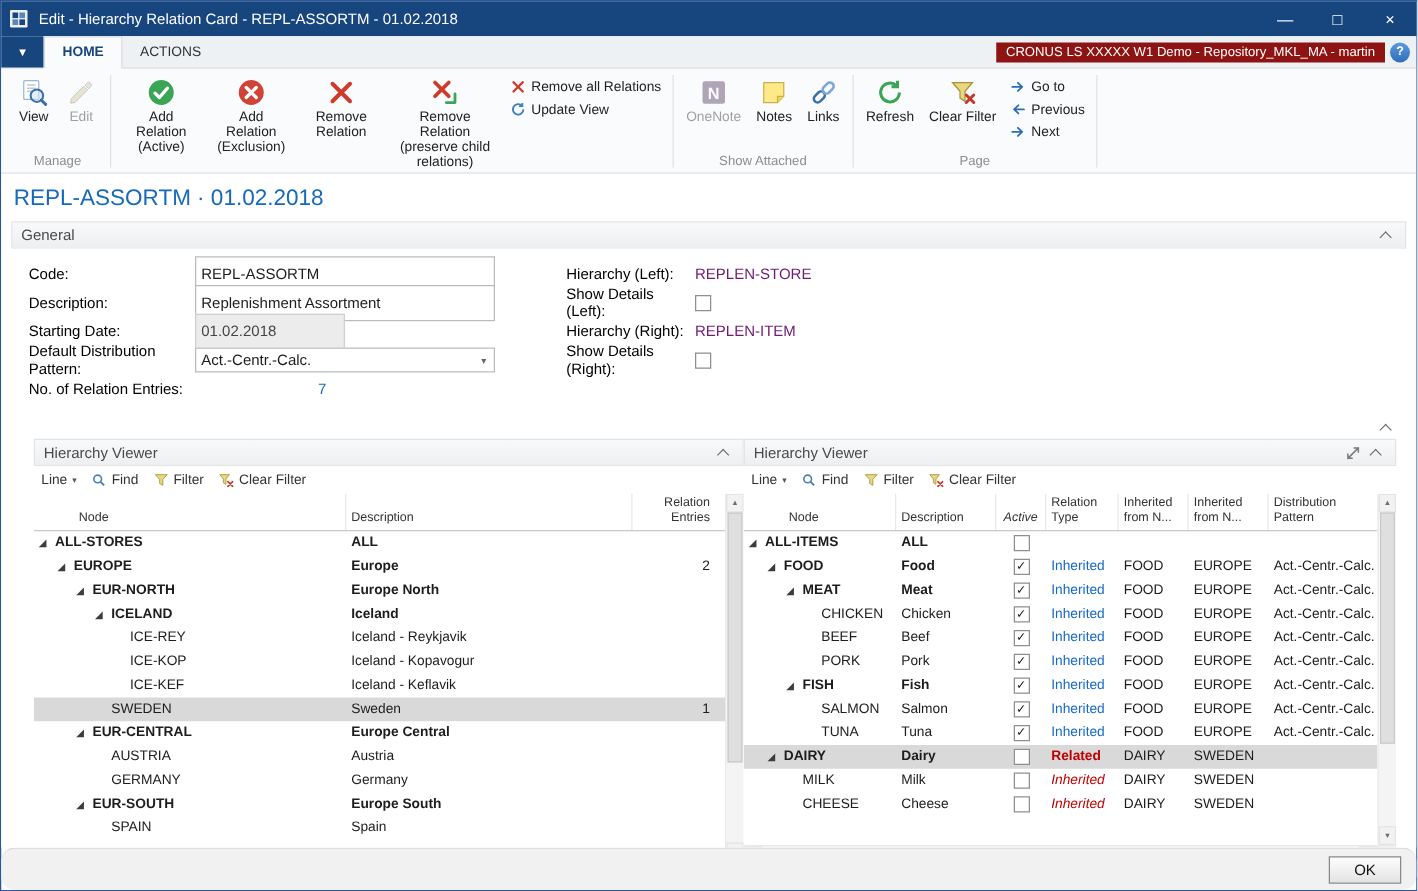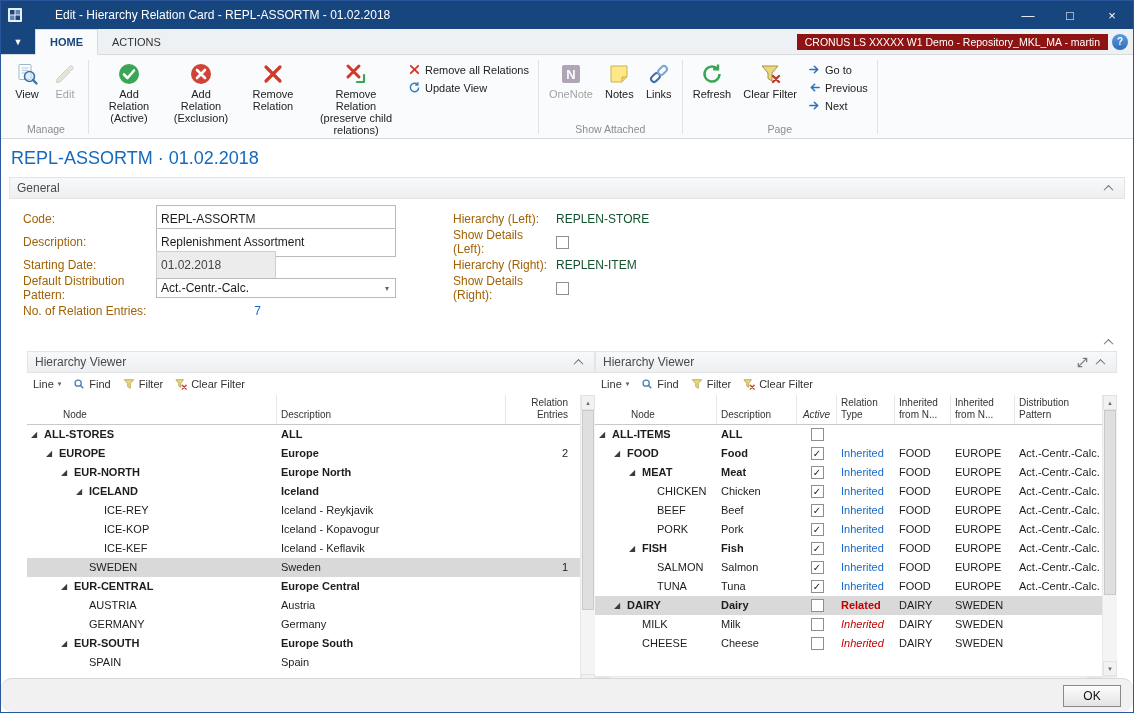--- a/index.html
+++ b/index.html
@@ -1,21 +1,21 @@
 <!DOCTYPE html>
 <html><head>
 <meta charset="utf-8">
 <style>
   *{box-sizing:border-box;margin:0;padding:0;}
   html,body{width:1134px;height:713px;overflow:hidden;background:#fff;
     font-family:"Liberation Sans",sans-serif;font-size:12px;color:#1d1d1d;}
   .window{width:1134px;height:713px;border:1px solid #2b579a;display:flex;flex-direction:column;background:#fff;}
 
   
-  .titlebar{height:28px;flex:0 0 auto;background:#17457e;color:#fff;display:flex;align-items:center;padding-left:6px;gap:24px;}
+  .titlebar{height:28px;flex:0 0 auto;background:#17457e;color:#fff;display:flex;align-items:center;padding-left:6px;}
   .app-icon{width:16px;height:16px;display:inline-flex;}
   .title-text{margin-left:8px;font-size:12px;flex:1;white-space:nowrap;overflow:hidden;}
   .win-controls{display:flex;height:100%;}
   .win-btn{width:42px;height:100%;display:flex;align-items:center;justify-content:center;color:#fff;font-size:13px;cursor:default;}
 
   
   .tabs-row{height:26px;flex:0 0 auto;background:#eef1f4;border-bottom:1px solid #d7dadd;display:flex;align-items:stretch;}
   .app-menu{width:34px;background:#17457e;color:#fff;display:flex;align-items:center;justify-content:center;font-size:9px;cursor:pointer;}
   .tab{padding:0 14px;display:flex;align-items:center;font-size:11px;color:#333;cursor:pointer;}
   .tab.active{background:#fafbfc;border:1px solid #d7dadd;border-bottom:1px solid #fafbfc;margin-bottom:-1px;font-weight:bold;color:#17457e;}
@@ -47,29 +47,29 @@
   .phead .spacer{flex:1;}
   .chev{width:18px;height:15px;display:flex;align-items:center;justify-content:center;cursor:pointer;}
   .chev::before{content:"";width:6px;height:6px;border-left:1.6px solid #6f6f6f;border-top:1.6px solid #6f6f6f;transform:rotate(45deg) translate(1px,1px);}
   .hicon{width:18px;height:15px;display:flex;align-items:center;justify-content:center;cursor:pointer;}
   .hicon svg{width:13px;height:13px;}
 
   .general-content{flex:0 0 auto;display:flex;padding:8px 0 12px;background:#fff;}
   .gcol-left{width:430px;}
   .gcol-right{width:420px;}
   .frow{display:flex;align-items:center;height:22px;margin:1px 0 1px 14px;}
-  .flabel{width:133px;font-size:12px;color:#a16207;flex:0 0 auto;}
+  .flabel{width:133px;font-size:12px;color:#000000;flex:0 0 auto;}
   .flabel.r{width:103px;}
   .tbox{width:240px;height:29px;border:1px solid #b9bcbf;padding:0 4px;font:12px "Liberation Sans",sans-serif;color:#1d1d1d;background:#fff;}
   .tbox.short{width:120px;}
   .tbox.dis{background:#ececec;border-color:#cfcfcf;color:#444;}
   .selectbox{width:240px;height:20px;border:1px solid #b9bcbf;background:#fff;display:flex;align-items:center;cursor:pointer;}
   .selectbox .val{flex:1;padding:0 4px;}
   .selectbox .dd{width:16px;text-align:center;color:#666;font-size:8px;}
-  .link{color:#14532d;cursor:pointer;text-decoration:none;}
+  .link{color:#701a75;cursor:pointer;text-decoration:none;}
   .num-link{display:inline-block;width:105px;text-align:right;color:#1569c7;cursor:pointer;}
   .cbx-standalone{width:13px;height:13px;border:1px solid #8f8f8f;background:#fff;display:inline-block;cursor:pointer;}
 
   .collapse-strip{height:14px;flex:0 0 auto;display:flex;justify-content:flex-end;align-items:center;padding-right:8px;}
 
   
   .viewers{flex:0 0 auto;height:338px;display:flex;justify-content:center;margin-top:2px;margin-left:10px;}
   .panel{display:flex;flex-direction:column;background:#fff;}
   .panel.left{width:568px;}
   .panel.right{width:522px;}

